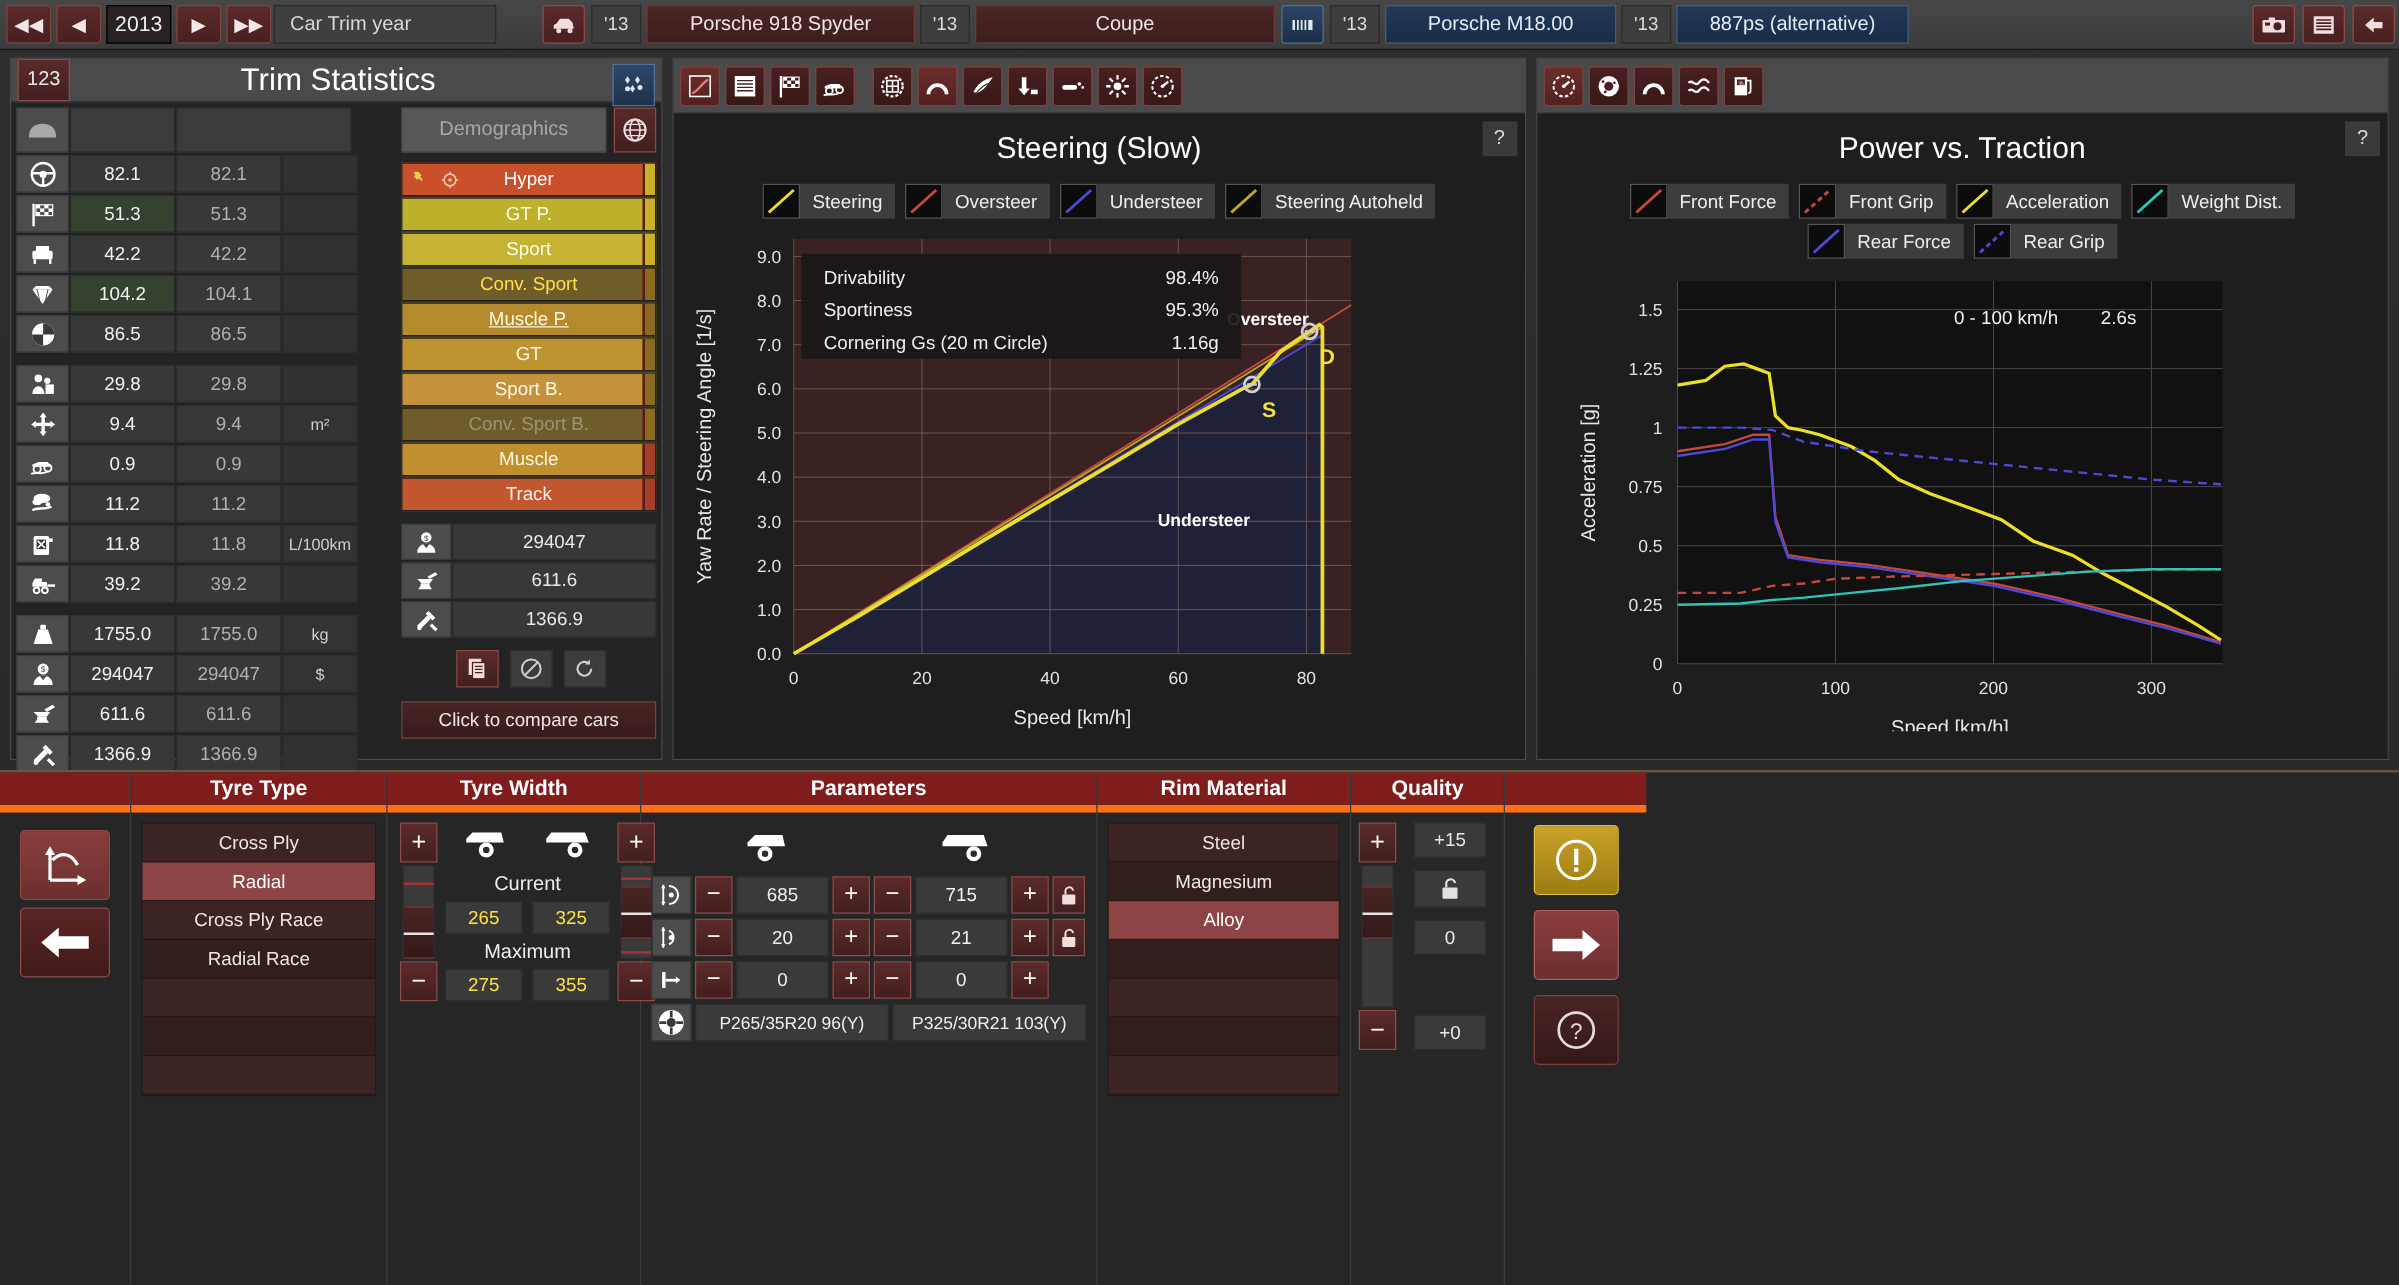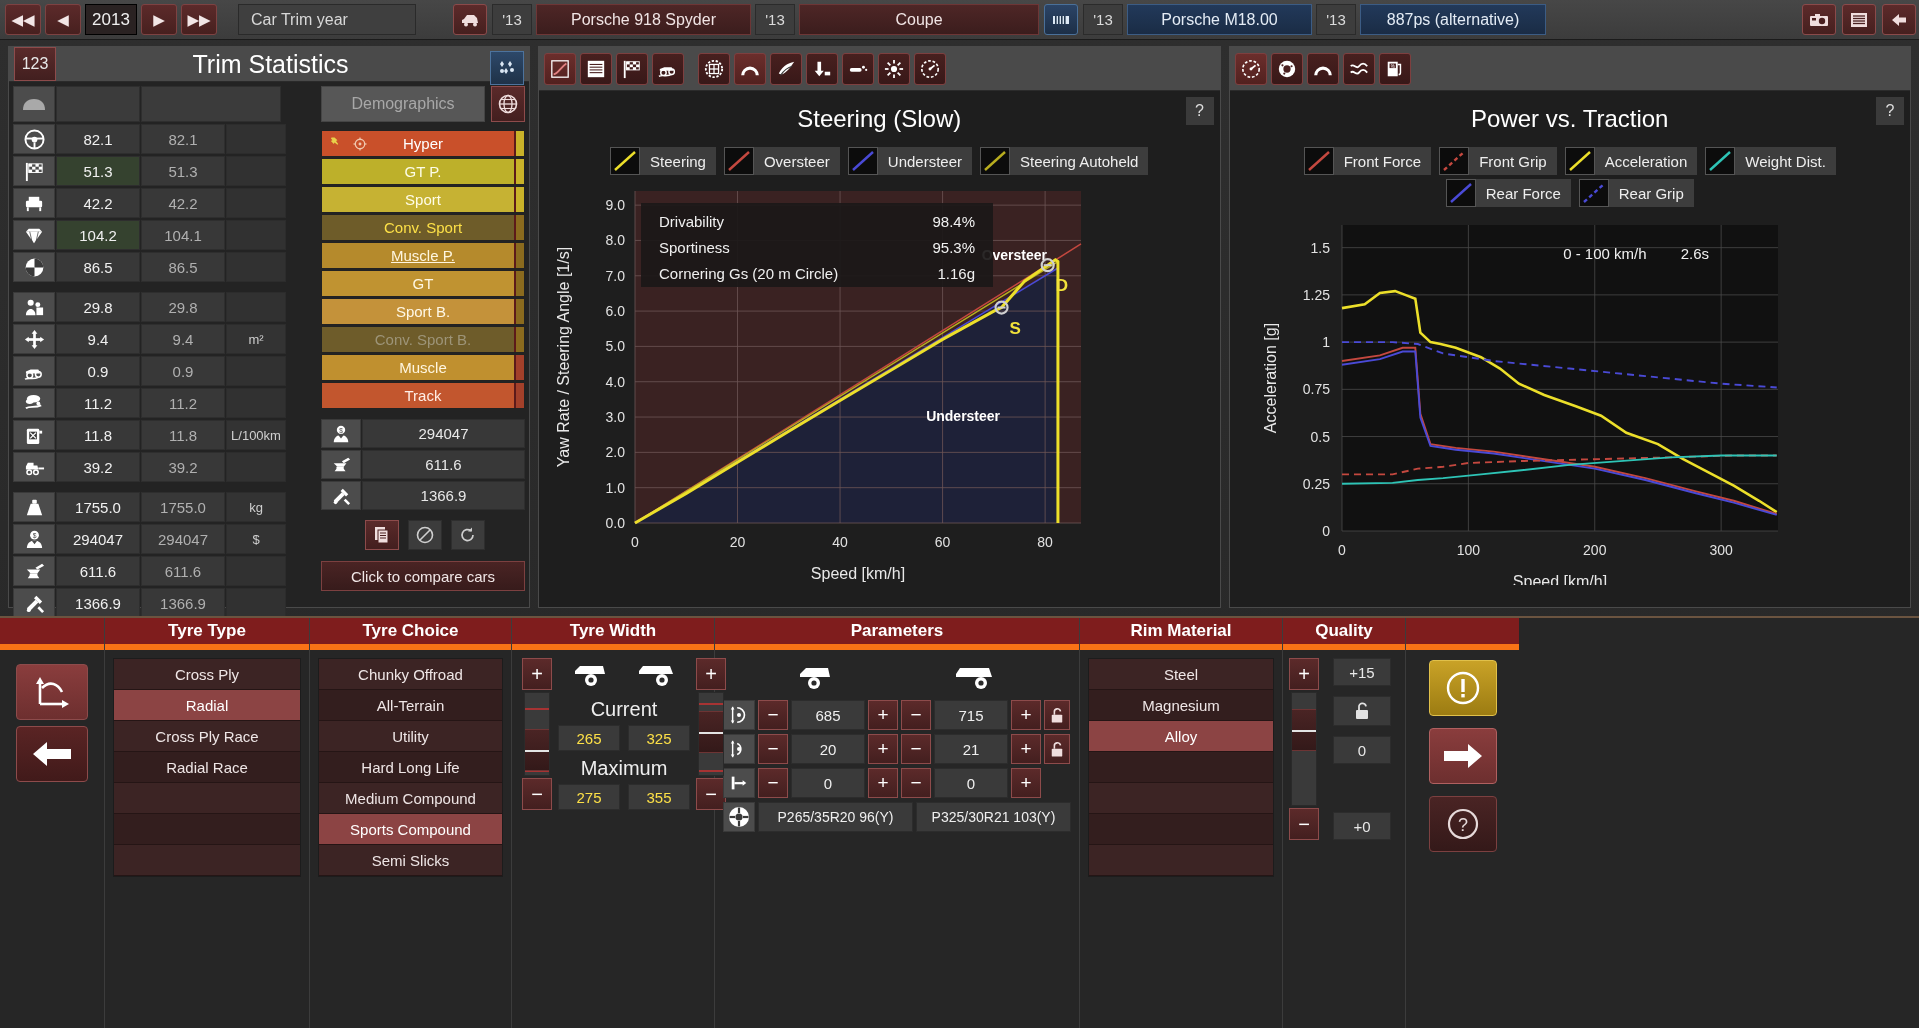--- a/index.html
+++ b/index.html
@@ -32,21 +32,21 @@
     cursor: pointer;
   }
   .tb-btn:first-child { margin-left: 5px; }
   .tb-year {
     width: 52px; margin: 4px 2px;
     background: #2a2222; border: 1px solid #000;
     display: flex; align-items: center; justify-content: center;
     font-size: 17px; color: #efefef; cursor: pointer;
   }
   .tb-label {
-    margin: 4px 0 4px 19px; padding: 0 12px;
+    margin: 4px 0 4px 0; padding: 0 12px;
     background: #3f3f3f; border: 1px solid #2a2a2a;
     display: flex; align-items: center;
     font-size: 16px; color: #d8d8d8;
     min-width: 178px;
   }
   .tb-gap { flex: 0 0 34px; }
   .tb-icon-sq {
     width: 34px; margin: 4px 3px;
     background: linear-gradient(180deg,#5c2a2a,#46201f);
     border: 1px solid #8a4a4a; border-radius: 3px;
@@ -292,21 +292,21 @@
   #tyre-choice-col { width: 202px; }
   #tyre-width-col { width: 203px; }
   #params-col { width: 365px; }
   #rim-col { width: 203px; }
   #quality-col { width: 123px; }
   #rightnav-col { width: 113px; }
 
   .tw-body { display: flex; padding: 8px 10px; gap: 6px; }
   .tw-left { flex: 1; }
   .tw-icons { display: flex; justify-content: center; gap: 22px; margin-bottom:2px;}
-  .tw-cap { text-align: center; font-size: 20px; color: #eee; margin: 6px 0 4px; }
+  .tw-cap { text-align: center; font-size: 16px; color: #eee; margin: 6px 0 4px; }
   .tw-vals { display: flex; gap: 8px; justify-content: center; }
   .tw-val {
     width: 62px; height: 26px; background: #3a3a3a; border: 1px solid #2c2c2c;
     display: flex; align-items: center; justify-content: center;
     font-size: 15px; color: #fde047;
   }
   .slidercol { width: 34px; display: flex; flex-direction: column; align-items:center;}
   .sbtn {
     width: 30px; height: 32px;
     background: linear-gradient(180deg,#5c2a2a,#431f1f);
@@ -1156,34 +1156,20 @@
           <div class="opt sel">Radial</div>
           <div class="opt">Cross Ply Race</div>
           <div class="opt alt">Radial Race</div>
           <div class="opt empty">&nbsp;</div>
           <div class="opt alt empty">&nbsp;</div>
           <div class="opt empty">&nbsp;</div>
         </div>
     </div>
   </div>
 
-  <div class="bcol" id="tyre-choice-col">
-    <div class="bcol-head">Tyre Choice</div>
-    <div class="bcol-body">
-      <div class="opt-list" id="tyre-choice-list">
-          <div class="opt">Chunky Offroad</div>
-          <div class="opt alt">All-Terrain</div>
-          <div class="opt">Utility</div>
-          <div class="opt alt">Hard Long Life</div>
-          <div class="opt">Medium Compound</div>
-          <div class="opt sel">Sports Compound</div>
-          <div class="opt">Semi Slicks</div>
-        </div>
-    </div>
-  </div>
 
   <div class="bcol" id="tyre-width-col">
     <div class="bcol-head">Tyre Width</div>
     <div class="tw-body">
       <div class="slidercol">
         <div class="sbtn">+</div>
         <div class="strack">
           <div class="smark" style="top:18%"></div>
           <div class="smark" style="bottom:4%"></div>
           <div class="sthumb" style="top:44%"></div>

